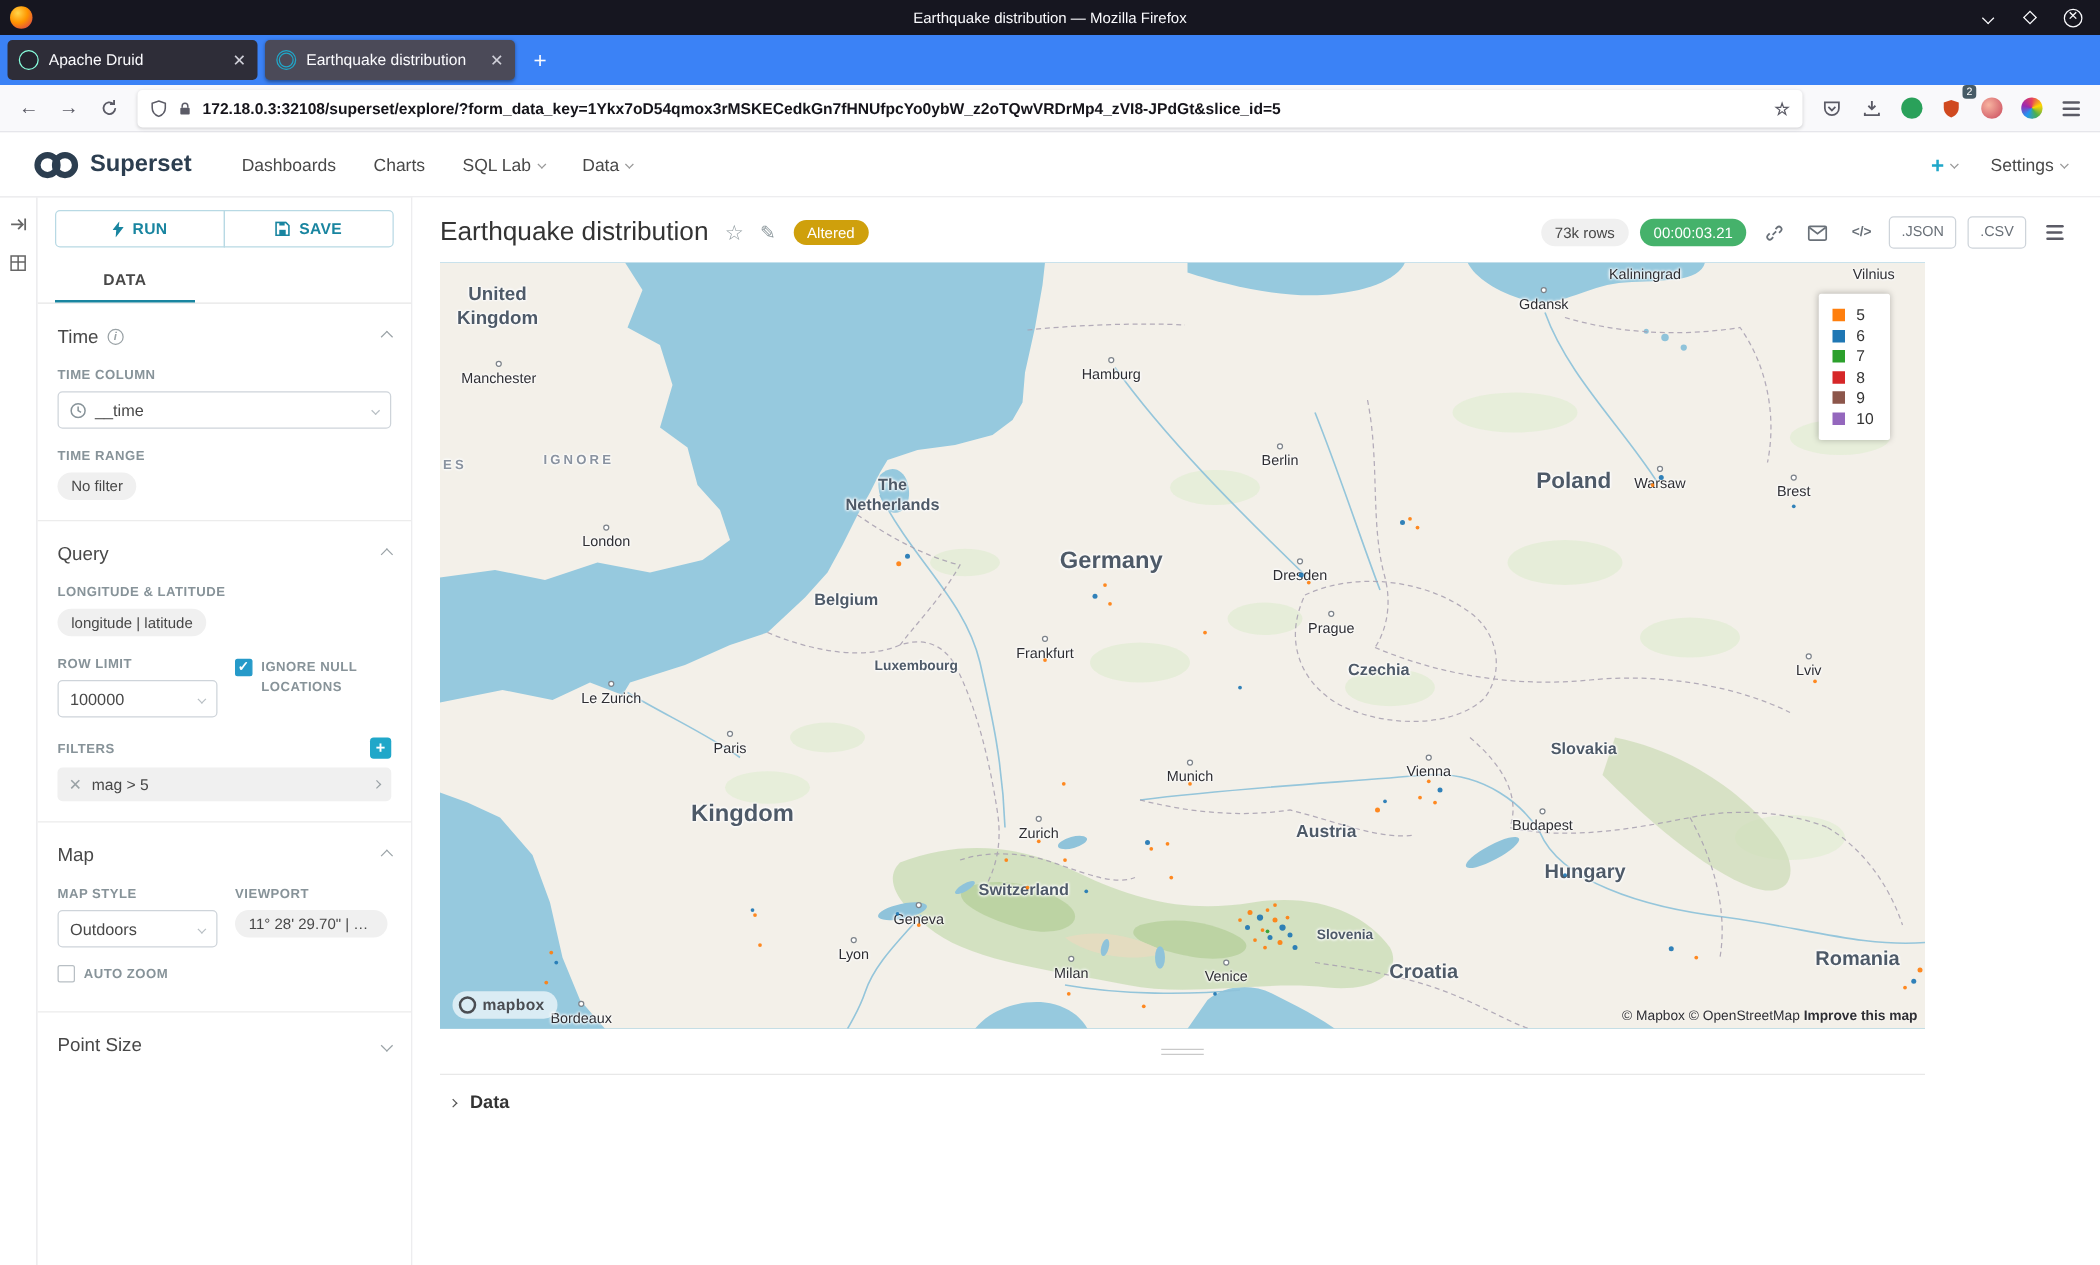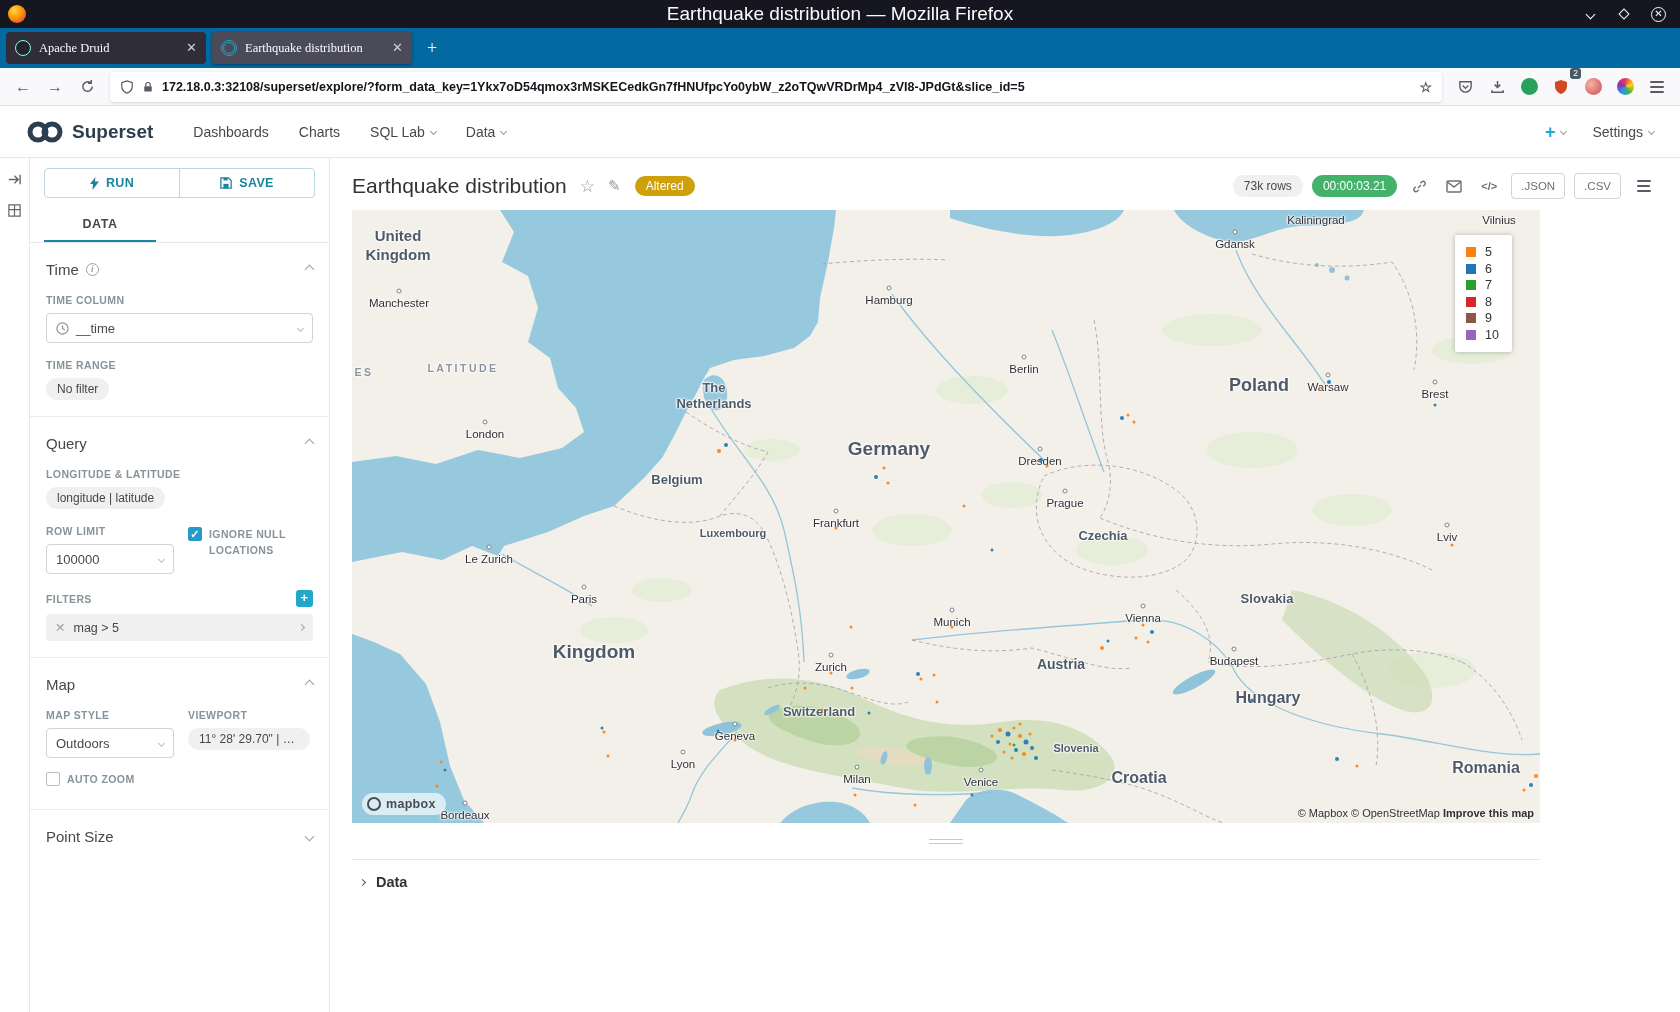--- a/index.html
+++ b/index.html
@@ -3,28 +3,28 @@
 <meta charset="utf-8">
 <style>
   html,body{margin:0;padding:0;}
   *{box-sizing:border-box;}
   body{font-family:"Liberation Sans",sans-serif;}
   .page{position:relative;width:1680px;height:1012px;background:#fff;overflow:hidden;}
 
   
   .titlebar{height:28px;background:#161620;display:flex;align-items:center;position:relative;color:#fbfbfe;}
   .ff-logo{width:18px;height:18px;margin-left:8px;border-radius:50%;background:radial-gradient(circle at 35% 30%,#ffd54a 0%,#ff9500 45%,#e3553a 80%);}
-  .win-title{position:absolute;left:0;right:0;text-align:center;font-size:19px;color:#fbfbfe;}
+  .win-title{position:absolute;left:0;right:0;text-align:center;font-size:12px;color:#fbfbfe;}
   .win-controls{margin-left:auto;display:flex;align-items:center;gap:20px;padding-right:14px;z-index:2;}
   .wc{width:14px;height:14px;display:flex;align-items:center;justify-content:center;color:#fbfbfe;}
   .wc .chev{border-color:#fbfbfe;}
   .wc-diamond{width:8px;height:8px;border:1.4px solid #fbfbfe;transform:rotate(45deg);}
   .wc-close{width:15px;height:15px;border:1.4px solid #fbfbfe;border-radius:50%;font-size:10px;line-height:12px;text-align:center;}
 
-  .tabbar{height:40px;background:#0369a1;display:flex;align-items:center;padding:0 6px;font-family:Liberation Serif, serif;}
+  .tabbar{height:40px;background:#3b82f6;display:flex;align-items:center;padding:0 6px;}
   .tab{width:200px;height:32px;border-radius:4px;display:flex;align-items:center;gap:8px;padding:0 9px;margin-right:6px;color:#fbfbfe;font-size:12.5px;background:#2e2d38;}
   .tab.active{background:#4b4a58;box-shadow:0 1px 3px rgba(0,0,0,.4);}
   .tab-label{flex:1;white-space:nowrap;overflow:hidden;text-overflow:ellipsis;}
   .tab-close{color:#cfcfd8;font-size:13px;}
   .favicon{width:16px;height:16px;flex:0 0 16px;}
   .fav-druid{border-radius:50%;background:#23232d;border:1.5px solid #8fd;}
   .fav-superset{border-radius:50%;border:3px double #20a7c9;}
   .newtab-btn{width:28px;height:28px;color:#fbfbfe;font-size:18px;display:flex;align-items:center;justify-content:center;border-radius:4px;}
 
   .navbar{height:38px;background:#f9f9fb;border-bottom:1px solid #e0e0e6;display:flex;align-items:center;padding:0 8px;gap:2px;}
@@ -470,21 +470,21 @@
             <div class="ml country" style="left: 325px; top: 270px; font-size: 13px;"><span>Belgium</span></div>
             <div class="ml country" style="left: 381px; top: 324px; font-size: 11px;"><span>Luxembourg</span></div>
             <div class="ml country" style="left: 467px; top: 502px; font-size: 13px;"><span>Switzerland</span></div>
             <div class="ml country" style="left: 709px; top: 455px; font-size: 14px;"><span>Austria</span></div>
             <div class="ml country" style="left: 751px; top: 326px; font-size: 13px;"><span>Czechia</span></div>
             <div class="ml country" style="left: 915px; top: 389px; font-size: 13px;"><span>Slovakia</span></div>
             <div class="ml country" style="left: 916px; top: 488px; font-size: 16px;"><span>Hungary</span></div>
             <div class="ml country" style="left: 724px; top: 539px; font-size: 11px;"><span>Slovenia</span></div>
             <div class="ml country" style="left: 787px; top: 568px; font-size: 16px;"><span>Croatia</span></div>
             <div class="ml country" style="left: 1134px; top: 558px; font-size: 16px;"><span>Romania</span></div>
-            <div class="ml region" style="left: 111px; top: 158px;">LATITUDE</div>
+            <div class="ml region" style="left: 111px; top: 158px;">IGNORE</div>
             <div class="ml region" style="left: 12px; top: 162px;">ES</div>
             <div class="ml city" style="left: 47px; top: 93px;">Manchester</div>
             <div class="citydot" style="left: 47px; top: 81px;"></div>
             <div class="ml city" style="left: 133px; top: 224px;">London</div>
             <div class="citydot" style="left: 133px; top: 212px;"></div>
             <div class="ml city" style="left: 137px; top: 349px;">Le Zurich</div>
             <div class="citydot" style="left: 137px; top: 337px;"></div>
             <div class="ml city" style="left: 232px; top: 389px;">Paris</div>
             <div class="citydot" style="left: 232px; top: 377px;"></div>
             <div class="ml city" style="left: 113px; top: 605px;">Bordeaux</div>

